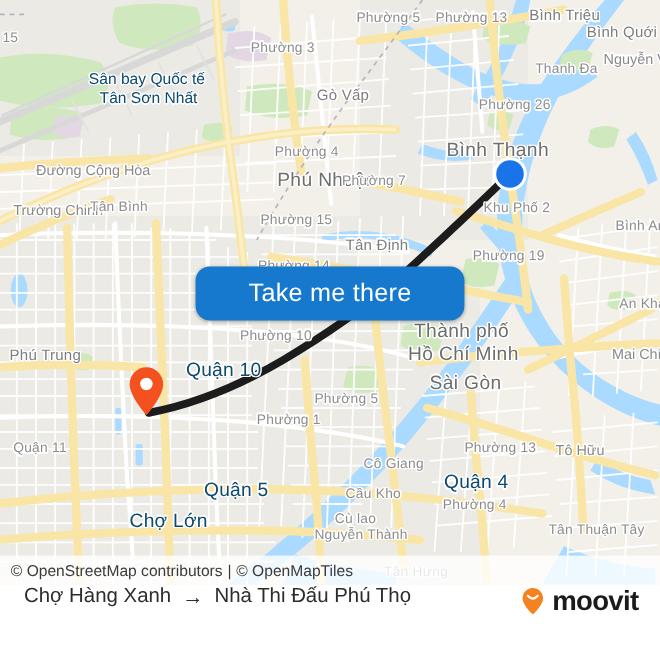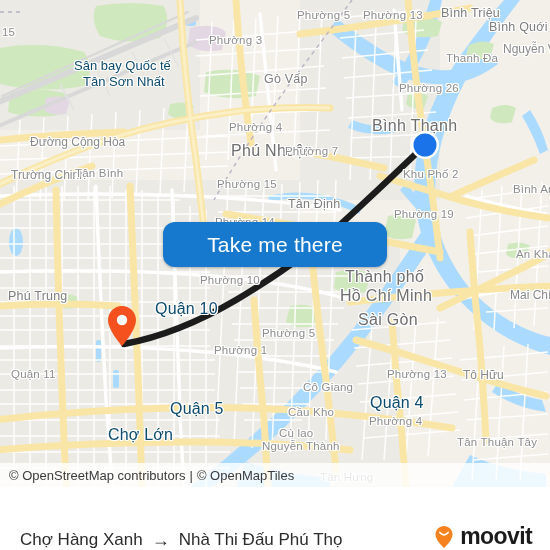--- a/index.html
+++ b/index.html
@@ -51,21 +51,21 @@
     background:rgba(255,255,255,.80);
     display:flex;align-items:center;
     padding-left:9px;box-sizing:border-box;
     font-size:13px;color:#3b3b3b;
   }
   .attrib .sep{padding:0 4px;color:#3b3b3b;}
 
   
   .footer{
     position:absolute;left:0;top:487px;width:550px;height:63px;
-    background:#fff;display:flex;align-items:flex-end;
+    background:#fff;display:flex;align-items:flex-start;
     box-sizing:border-box;padding:0 18px 0 20px;
   }
   .route-title{
     display:flex;align-items:center;gap:9px;
     font-size:17px;color:#2c2c2c;white-space:nowrap;
   }
   .route-title .arrow{font-size:18px;color:#2c2c2c;line-height:1;}
   .brand{margin-left:auto;display:flex;align-items:center;gap:3px;}
   .brand-text{font-size:23px;font-weight:bold;color:#1b1b1b;letter-spacing:-.6px;}
 </style>

